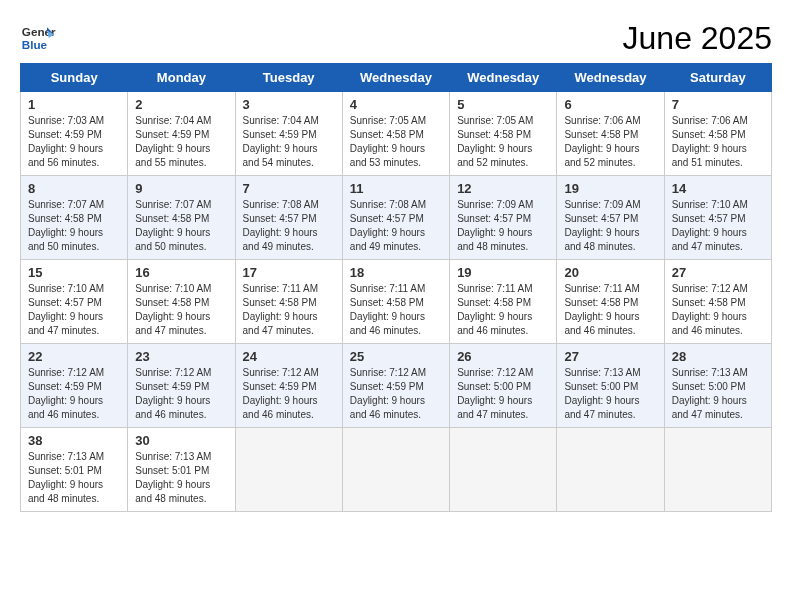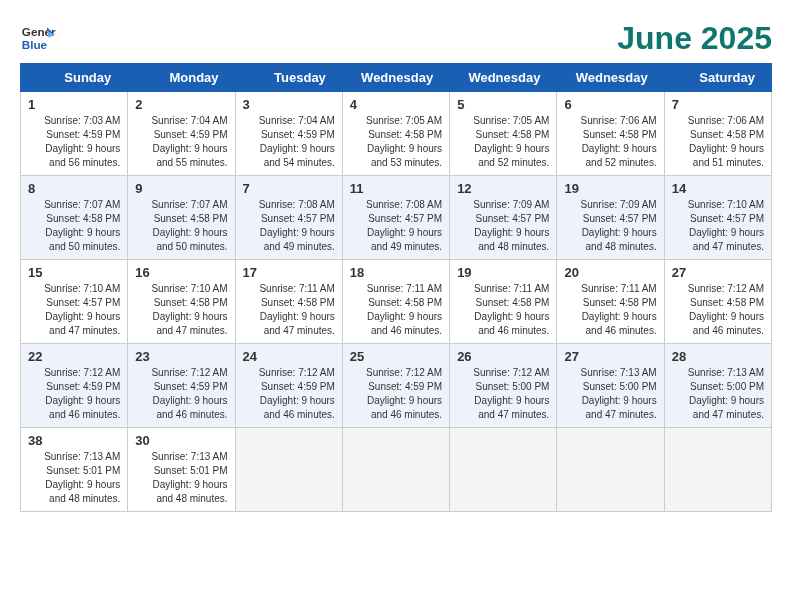--- a/index.html
+++ b/index.html
@@ -23,40 +23,40 @@
     }
     .logo-icon {
       width: 36px;
       height: 36px;
     }
     .title-block {
       text-align: right;
     }
     .month-title {
       font-size: 32px;
-      font-weight: bold;
-      color: #0f766e;
+      font-weight: normal;
+      color: #000000;
     }
     .location-title {
       font-size: 14px;
       color: #333;
       margin-top: 2px;
     }
     .calendar {
       width: 100%;
       border-collapse: collapse;
       border: 1px solid #ccc;
     }
     .calendar th {
       background: #1a5fb4;
       color: #fff;
       font-size: 13px;
       font-weight: bold;
       padding: 6px 16px;
-      text-align: right;
+      text-align: center;
       border: 1px solid #1a5fb4;
     }
     .calendar td {
       vertical-align: top;
       padding: 5px 7px;
       border: 1px solid #ccc;
       font-size: 10.5px;
       color: #333;
       width: 14.28%;
       height: 80px;
@@ -68,21 +68,20 @@
     .day-number {
       font-size: 13px;
       font-weight: bold;
       display: block;
       margin-bottom: 2px;
     }
     .day-info {
       font-size: 10px;
       line-height: 1.4;
       color: #333;
-      text-align: right;
     }
     .row-even td:not(.empty) {
       background: #eef3fb;
     }
   </style>
 </head>
 <body>
 
 <div class="header">
   <div class="logo">

